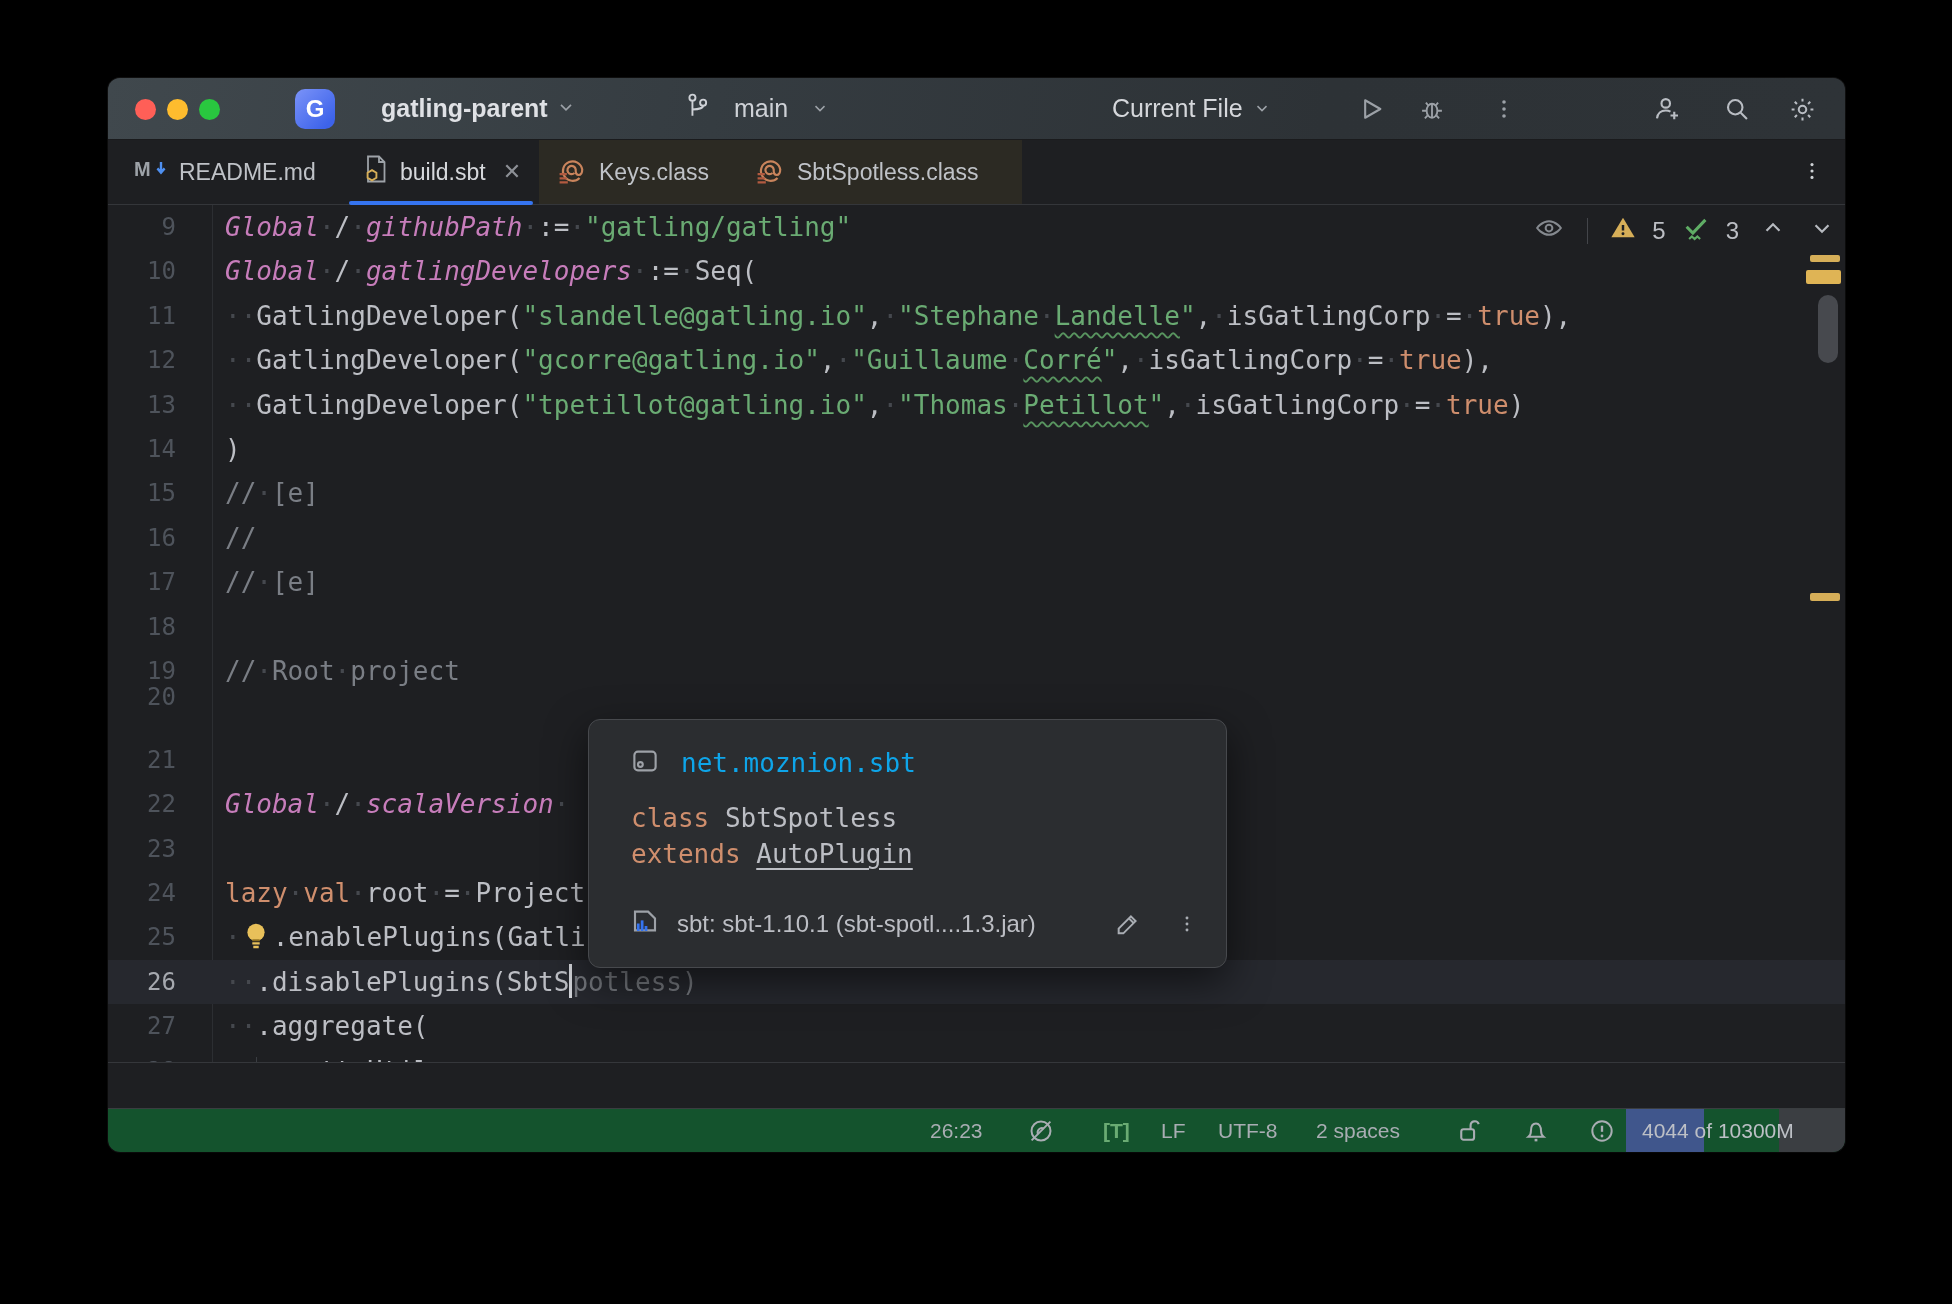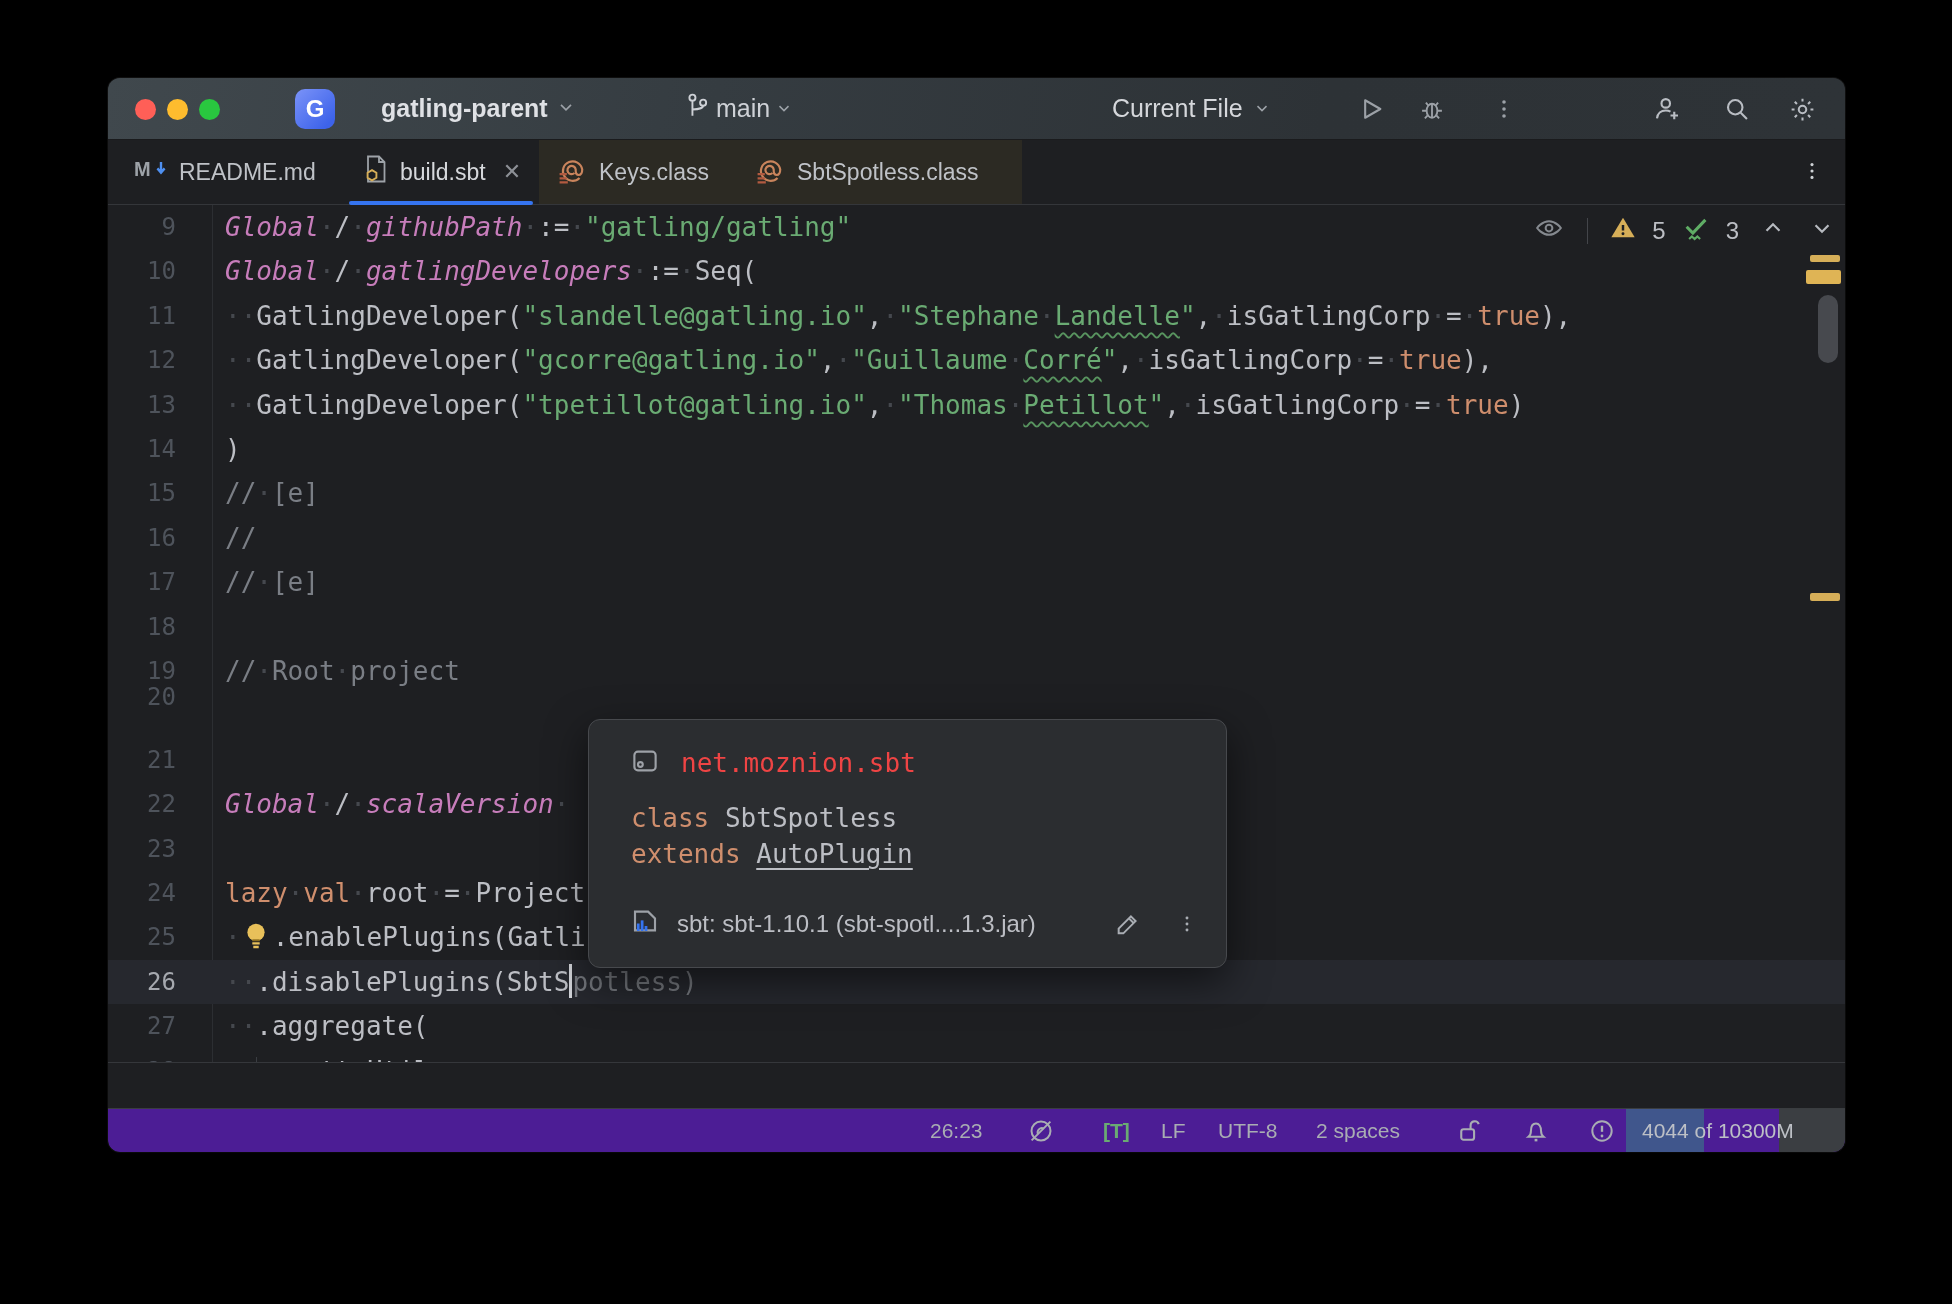--- a/index.html
+++ b/index.html
@@ -16,21 +16,21 @@
   .titlebar { position:absolute; left:0; top:0; width:100%; height:62px;
               background:linear-gradient(100deg,#40484d 0%,#353c41 35%,#2d3236 70%,#2e3337 100%);
               border-bottom:1px solid #1a1b1d; }
   .tl { position:absolute; top:21px; width:21px; height:21px; border-radius:50%; }
   .tl.red{ left:27px; background:#ff5f57;} .tl.yel{ left:59px; background:#febc2e;} .tl.grn{ left:91px; background:#29c73f;}
   .proj-icon { position:absolute; left:187px; top:11px; width:40px; height:40px; border-radius:10px;
                background:linear-gradient(135deg,#7b93f8 0%,#3d63ea 85%); color:#fff;
                font-weight:bold; font-size:24px; display:flex; align-items:center; justify-content:center; }
   .proj-name { position:absolute; left:240px; top:16px; font-size:25px; font-weight:600; color:#dfe1e5;margin-left:33px; }
   .chev { display:inline-block; margin-left:8px; }
-  .branch-group { position:absolute; left:576px; top:14px; display:flex; align-items:center; gap:5px;
+  .branch-group { position:absolute; left:576px; top:14px; display:flex; align-items:center; gap:23px;
                   color:#ced1d6; font-size:25px; }
   .run-config { position:absolute; left:1004px; top:16px; font-size:25px; color:#d5d7db; display:flex; align-items:center; gap:10px;}
   .tb-ic { position:absolute; top:15px; width:32px; height:32px; display:flex; align-items:center; justify-content:center; }
 
   
   .tabbar { position:absolute; left:0; top:62px; width:100%; height:65px; background:#1e1f22;
             border-bottom:1px solid #34363a; }
   .preview-block { position:absolute; left:431px; top:0; width:483px; height:64px; background:#2c2a23; }
   .tab { position:absolute; top:0; height:64px; display:flex; align-items:center; gap:11px; padding-left:18px;
          font-size:23px; color:#bfc2c7; cursor:default; }
@@ -67,30 +67,30 @@
   .insp-div { width:1px; height:26px; background:#43454a; margin:0 6px; }
 
   
   .stripe { position:absolute; border-radius:2px; background:#d6ae58; }
   .sb-thumb { position:absolute; right:7px; top:90px; width:20px; height:68px; border-radius:10px; background:#47494e; }
 
   
   .doc-popup { position:absolute; left:480px; top:514px; width:639px; height:249px; background:#2b2d30;
                border:1px solid #47494d; border-radius:12px; box-shadow:0 14px 40px rgba(0,0,0,.55); z-index:5; }
   .doc-row1 { position:absolute; left:40px; top:26px; display:flex; align-items:center; gap:20px; }
-  .doc-pkg { color:#ef4444; font:26px "DejaVu Sans Mono","Liberation Mono",monospace; }
+  .doc-pkg { color:#0ea5e9; font:26px "DejaVu Sans Mono","Liberation Mono",monospace; }
   .doc-decl { position:absolute; left:42px; font:26px/33px "DejaVu Sans Mono","Liberation Mono",monospace; }
   .doc-underline { text-decoration:underline; text-underline-offset:5px; }
   .doc-row4 { position:absolute; left:40px; top:186px; display:flex; align-items:center; gap:16px;
               color:#bcbec4; font-size:24px; }
   .doc-actions { position:absolute; right:28px; top:190px; display:flex; align-items:center; gap:34px; }
 
   
   .hstrip { position:absolute; left:0; top:984px; width:100%; height:46px; background:#1e1f22; border-top:1px solid #35373b; }
-  .statusbar { position:absolute; left:0; top:1030px; width:100%; height:44px; background:#4c1d95;
+  .statusbar { position:absolute; left:0; top:1030px; width:100%; height:44px; background:#14532d;
                border-top:1px solid #3a3d40; border-radius:0 0 12px 12px; color:#a9adb3; font-size:21px; }
   .sb-item { position:absolute; top:0; height:44px; display:flex; align-items:center; }
   .sb-taware { color:#6aab73; font-weight:600; }
   .mem-fill { position:absolute; left:1518px; top:0; width:78px; height:43px; background:#40568c; }
   .mem-corner { position:absolute; right:0; top:0; width:66px; height:43px; background:#3b3e42; border-radius:0 0 12px 0; }
   .mem-text { position:absolute; left:1534px; top:0; height:44px; display:flex; align-items:center; color:#bdc0c6; }
 </style>
 </head>
 <body>
 

